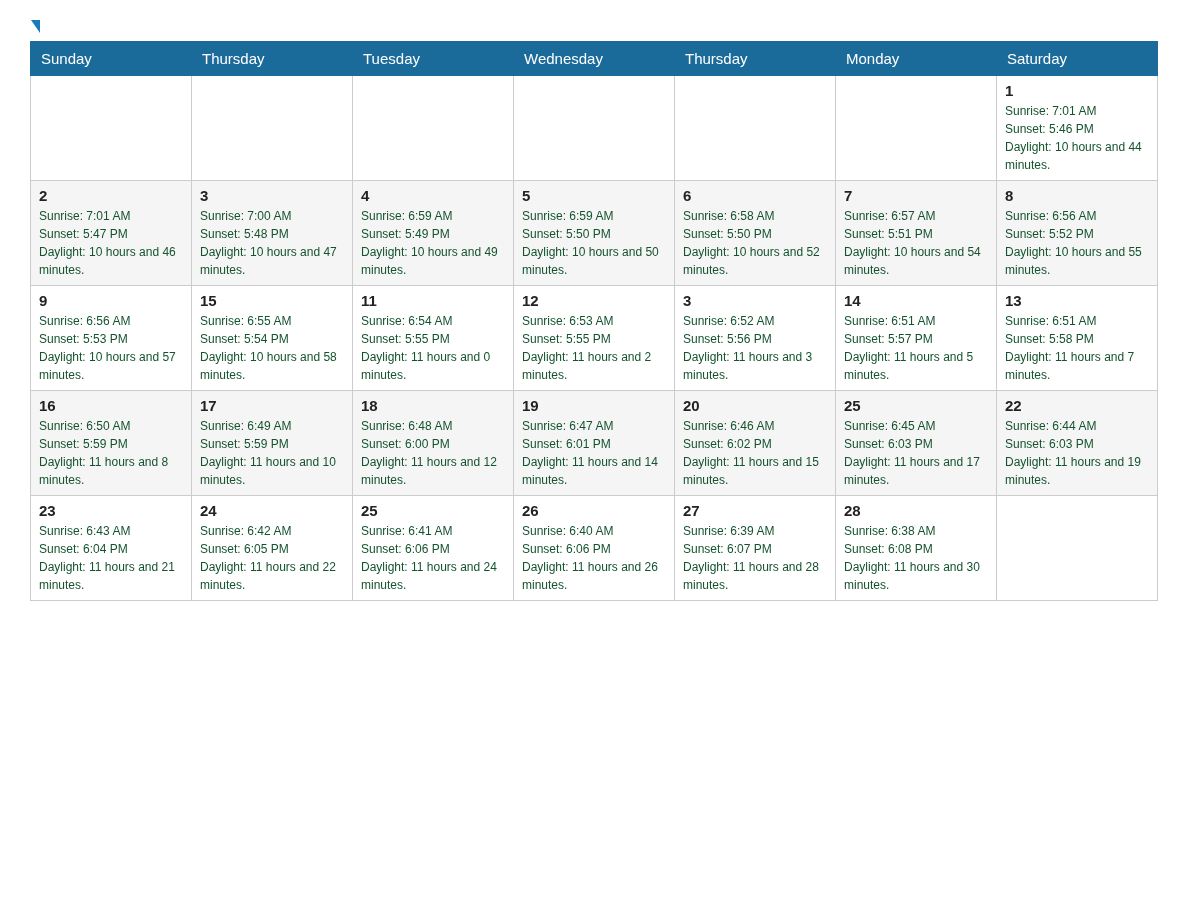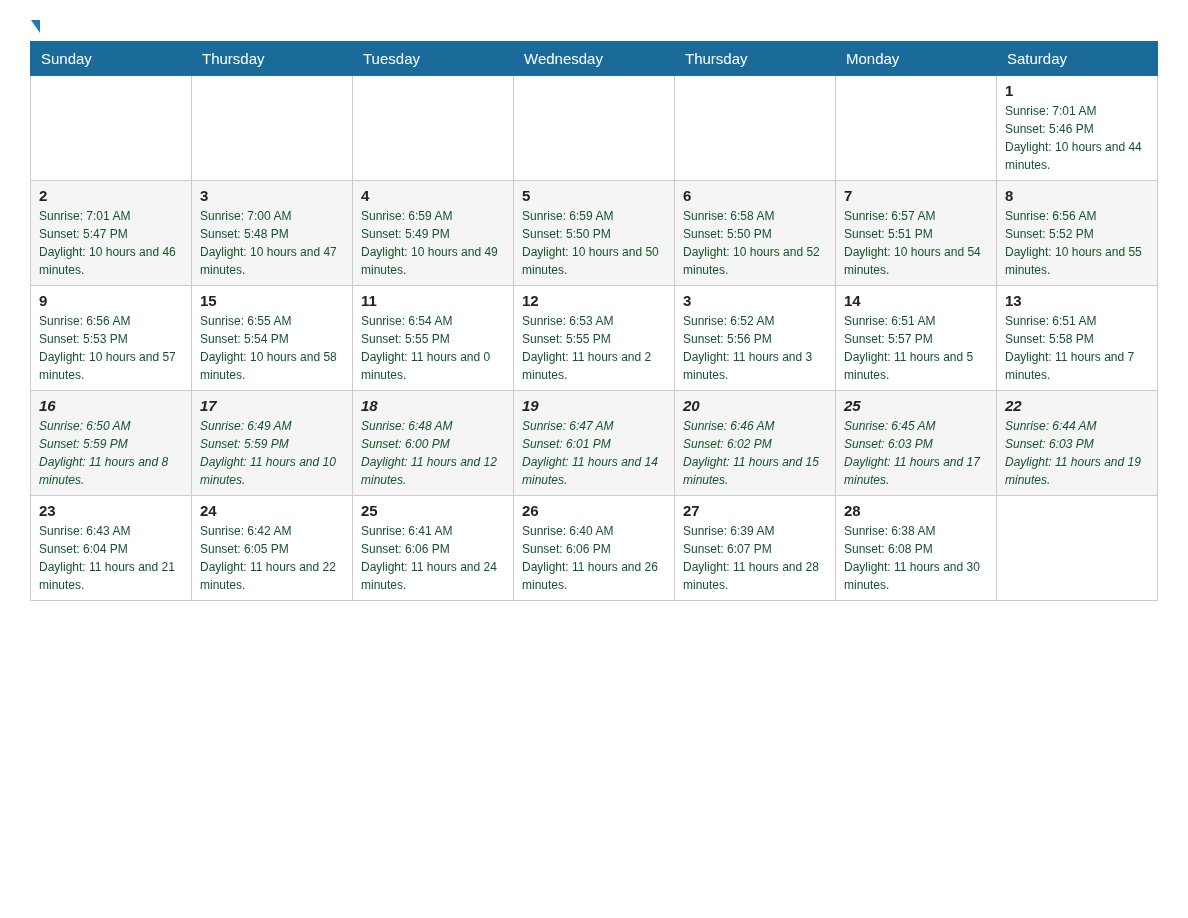--- a/index.html
+++ b/index.html
@@ -90,21 +90,20 @@
       background: #fff;
     }
     .calendar tr:nth-child(2) td {
       background-color: #f5f5f5;
     }
     .calendar tr:nth-child(3) td {
       background-color: #fff;
     }
     .calendar tr:nth-child(4) td {
       background-color: #f5f5f5;
-      font-style: italic;
     }
     .calendar tr:nth-child(5) td {
       background-color: #fff;
     }
     .calendar tr:nth-child(6) td {
       background-color: #f5f5f5;
     }
     .logo-triangle {
       display: inline-block;
       width: 0;

